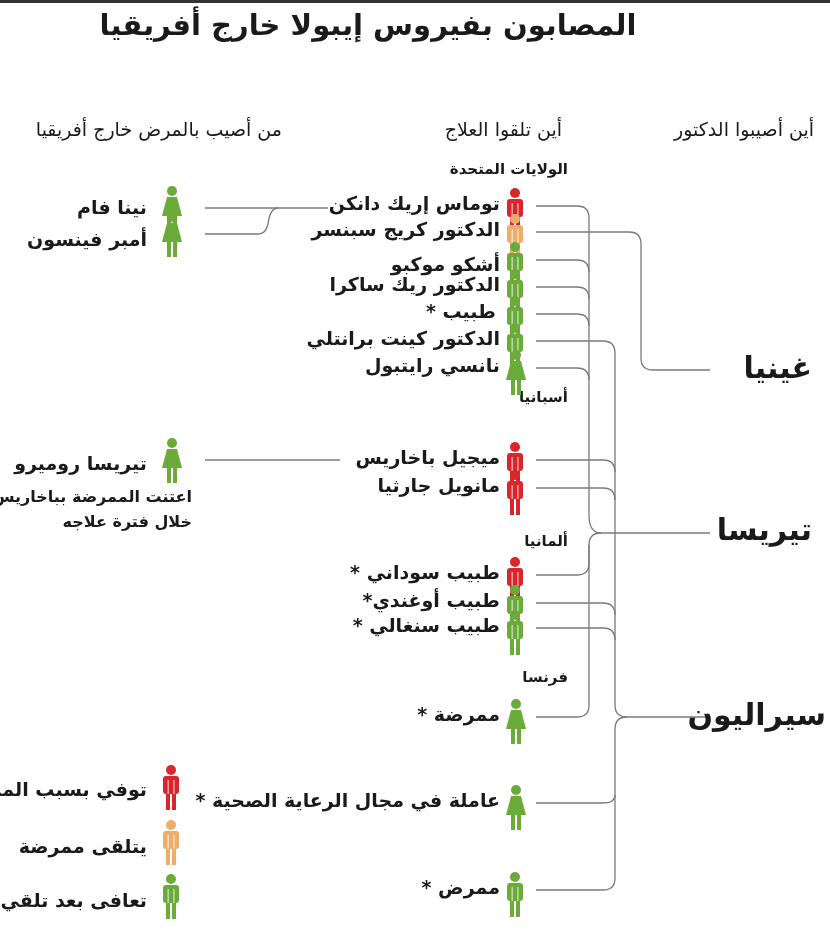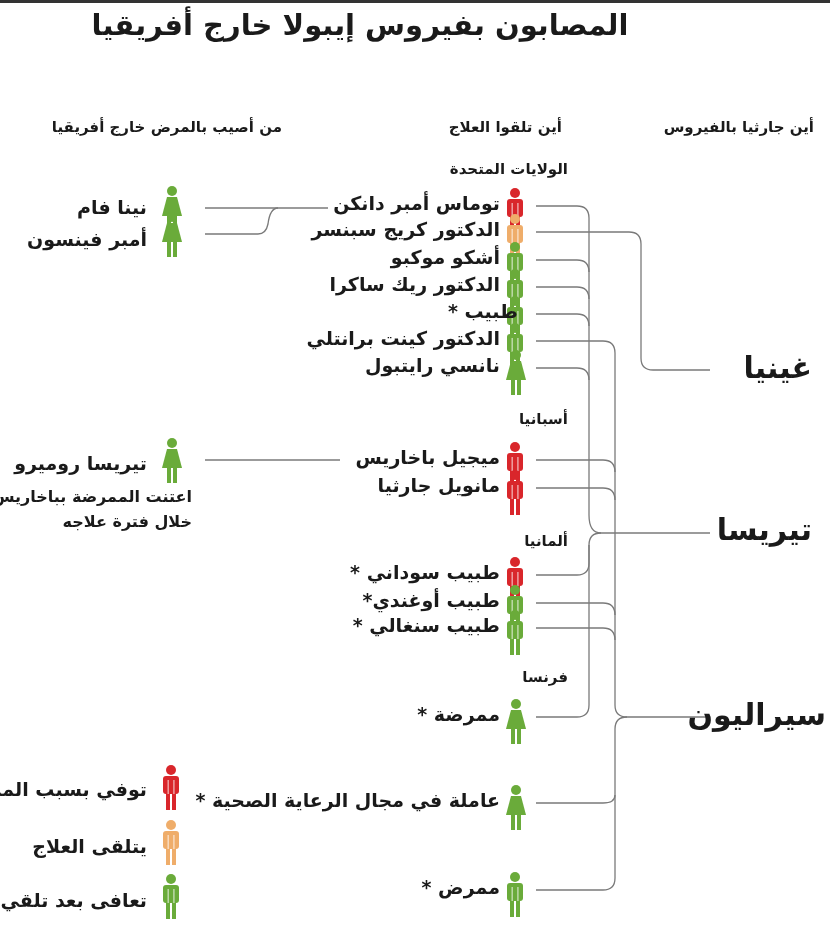--- a/index.html
+++ b/index.html
@@ -1,35 +1,35 @@
 <!DOCTYPE html>
 <html><head>
 <meta charset="utf-8">
 <style>
   html, body { margin: 0; padding: 0; background: #ffffff; }
   body { width: 830px; height: 945px; position: relative; overflow: hidden;
          font-family: "DejaVu Sans", "Liberation Sans", sans-serif; color: #1a1a1a; }
   .topbar { position: absolute; left: 0; top: 0; width: 830px; height: 3px; background: #333; }
   .title { position: absolute; top: 8px; left: 0; width: 720px; text-align: center;
-           font-size: 29px; font-weight: bold; direction: rtl; }
-  .colhead { position: absolute; top: 118px; font-size: 15px; font-weight: bold; direction: rtl; white-space: nowrap; }
+           font-size: 29px; font-weight: bold; direction: rtl; padding-left: 8px; }
+  .colhead { position: absolute; top: 118px; font-size: 19px; font-weight: normal; direction: rtl; white-space: nowrap; }
   .lbl { position: absolute; font-size: 19px; font-weight: bold; direction: rtl; white-space: nowrap; text-align: right; }
   .country { position: absolute; font-size: 15px; font-weight: bold; direction: rtl; white-space: nowrap; }
   .region { position: absolute; font-size: 30px; font-weight: bold; direction: rtl; white-space: nowrap; }
   .note { position: absolute; font-size: 16px; font-weight: bold; direction: rtl; text-align: right; line-height: 25px; white-space: nowrap; }
   svg.lines { position: absolute; left: 0; top: 0; }
   .fig { position: absolute; }
 </style>
 </head>
 <body>
 
 <div class="topbar"></div>
 <div class="title">المصابون بفيروس إيبولا خارج أفريقيا</div>
 
-<div class="colhead" style="right:16px">أين جارثيا بالفيروس</div>
+<div class="colhead" style="right:16px">أين أصيبوا الدكتور</div>
 <div class="colhead" style="right:268px">أين تلقوا العلاج</div>
 <div class="colhead" style="right:548px">من أصيب بالمرض خارج أفريقيا</div>
 
 <svg class="lines" width="830" height="945">
   <g fill="none" stroke="#7a7a7a" stroke-width="1.3">
 
     <path d="M536 232 H629 Q641 232 641 244 V358 Q641 370 653 370 H710"></path>
 
     <path d="M536 206 H577 Q589 206 589 218 V515"></path>
     <path d="M536 260 H577 Q589 260 589 272"></path>
@@ -78,70 +78,70 @@
       <rect x="6" y="30" width="4" height="15" fill="#6aab3a"></rect>
       <rect x="12" y="30" width="4" height="15" fill="#6aab3a"></rect>
     </svg></div>
 <div class="lbl" style="right:683px;top:452px">تيريسا روميرو</div>
 <div class="note" style="right:638px;top:484px">
   <div>اعتنت الممرضة بباخاريس</div>
   <div>خلال فترة علاجه</div>
 </div>
 
 <div class="country" style="right:262px;top:160px">الولايات المتحدة</div>
-<div class="country" style="right:262px;top:410px">أسبانيا</div>
+<div class="country" style="right:262px;top:388px">أسبانيا</div>
 <div class="country" style="right:262px;top:532px">ألمانيا</div>
 <div class="country" style="right:262px;top:668px">فرنسا</div>
 
 <div id="patients">
     <div class="fig" style="left: 505px; top: 188px;"><svg width="20" height="46" viewBox="0 0 20 46">
         <circle cx="10" cy="5" r="5" fill="#d9262b"></circle>
         <rect x="2" y="11" width="16" height="18" rx="3" fill="#d9262b"></rect>
         <rect x="5" y="27" width="4" height="18" fill="#d9262b"></rect>
         <rect x="11" y="27" width="4" height="18" fill="#d9262b"></rect>
         <rect x="6.5" y="15" width="1.4" height="14" fill="#fff" opacity="0.6"></rect>
         <rect x="12.2" y="15" width="1.4" height="14" fill="#fff" opacity="0.6"></rect>
       </svg></div>
-    <div class="lbl" style="right: 330px; top: 192px;">توماس أمبر دانكن</div>
+    <div class="lbl" style="right: 330px; top: 192px;">توماس إريك دانكن</div>
     <div class="fig" style="left: 505px; top: 214px;"><svg width="20" height="46" viewBox="0 0 20 46">
         <circle cx="10" cy="5" r="5" fill="#efad6a"></circle>
         <rect x="2" y="11" width="16" height="18" rx="3" fill="#efad6a"></rect>
         <rect x="5" y="27" width="4" height="18" fill="#efad6a"></rect>
         <rect x="11" y="27" width="4" height="18" fill="#efad6a"></rect>
         <rect x="6.5" y="15" width="1.4" height="14" fill="#fff" opacity="0.6"></rect>
         <rect x="12.2" y="15" width="1.4" height="14" fill="#fff" opacity="0.6"></rect>
       </svg></div>
     <div class="lbl" style="right: 330px; top: 218px;">الدكتور كريج سبنسر</div>
     <div class="fig" style="left: 505px; top: 242px;"><svg width="20" height="46" viewBox="0 0 20 46">
         <circle cx="10" cy="5" r="5" fill="#6aab3a"></circle>
         <rect x="2" y="11" width="16" height="18" rx="3" fill="#6aab3a"></rect>
         <rect x="5" y="27" width="4" height="18" fill="#6aab3a"></rect>
         <rect x="11" y="27" width="4" height="18" fill="#6aab3a"></rect>
         <rect x="6.5" y="15" width="1.4" height="14" fill="#fff" opacity="0.6"></rect>
         <rect x="12.2" y="15" width="1.4" height="14" fill="#fff" opacity="0.6"></rect>
       </svg></div>
-    <div class="lbl" style="right: 330px; top: 246px; margin-left: 16px;">أشكو موكبو</div>
+    <div class="lbl" style="right: 330px; top: 253px; margin-left: 16px;">أشكو موكبو</div>
     <div class="fig" style="left: 505px; top: 269px;"><svg width="20" height="46" viewBox="0 0 20 46">
         <circle cx="10" cy="5" r="5" fill="#6aab3a"></circle>
         <rect x="2" y="11" width="16" height="18" rx="3" fill="#6aab3a"></rect>
         <rect x="5" y="27" width="4" height="18" fill="#6aab3a"></rect>
         <rect x="11" y="27" width="4" height="18" fill="#6aab3a"></rect>
         <rect x="6.5" y="15" width="1.4" height="14" fill="#fff" opacity="0.6"></rect>
         <rect x="12.2" y="15" width="1.4" height="14" fill="#fff" opacity="0.6"></rect>
       </svg></div>
     <div class="lbl" style="right: 330px; top: 273px;">الدكتور ريك ساكرا</div>
     <div class="fig" style="left: 505px; top: 296px;"><svg width="20" height="46" viewBox="0 0 20 46">
         <circle cx="10" cy="5" r="5" fill="#6aab3a"></circle>
         <rect x="2" y="11" width="16" height="18" rx="3" fill="#6aab3a"></rect>
         <rect x="5" y="27" width="4" height="18" fill="#6aab3a"></rect>
         <rect x="11" y="27" width="4" height="18" fill="#6aab3a"></rect>
         <rect x="6.5" y="15" width="1.4" height="14" fill="#fff" opacity="0.6"></rect>
         <rect x="12.2" y="15" width="1.4" height="14" fill="#fff" opacity="0.6"></rect>
       </svg></div>
-    <div class="lbl" style="right: 312px; top: 300px; text-align: right;">طبيب *</div>
+    <div class="lbl" style="right: 334px; top: 300px; text-align: right;">طبيب *</div>
     <div class="fig" style="left: 505px; top: 323px;"><svg width="20" height="46" viewBox="0 0 20 46">
         <circle cx="10" cy="5" r="5" fill="#6aab3a"></circle>
         <rect x="2" y="11" width="16" height="18" rx="3" fill="#6aab3a"></rect>
         <rect x="5" y="27" width="4" height="18" fill="#6aab3a"></rect>
         <rect x="11" y="27" width="4" height="18" fill="#6aab3a"></rect>
         <rect x="6.5" y="15" width="1.4" height="14" fill="#fff" opacity="0.6"></rect>
         <rect x="12.2" y="15" width="1.4" height="14" fill="#fff" opacity="0.6"></rect>
       </svg></div>
     <div class="lbl" style="right: 330px; top: 327px;">الدكتور كينت برانتلي</div>
     <div class="fig" style="left: 505px; top: 350px;"><svg width="22" height="46" viewBox="0 0 22 46">
@@ -235,21 +235,21 @@
     </svg></div>
 <div class="lbl" style="right:683px;top:778px">توفي بسبب المرض</div>
 <div id="leg1" class="fig" style="left:161px;top:820px"><svg width="20" height="46" viewBox="0 0 20 46">
       <circle cx="10" cy="5" r="5" fill="#efad6a"></circle>
       <rect x="2" y="11" width="16" height="18" rx="3" fill="#efad6a"></rect>
       <rect x="5" y="27" width="4" height="18" fill="#efad6a"></rect>
       <rect x="11" y="27" width="4" height="18" fill="#efad6a"></rect>
       <rect x="6.5" y="15" width="1.4" height="14" fill="#fff" opacity="0.6"></rect>
       <rect x="12.2" y="15" width="1.4" height="14" fill="#fff" opacity="0.6"></rect>
     </svg></div>
-<div class="lbl" style="right:683px;top:835px">يتلقى العلاج</div>
+<div class="lbl" style="right:683px;top:835px">يتلقى ممرضة</div>
 <div id="leg2" class="fig" style="left:161px;top:874px"><svg width="20" height="46" viewBox="0 0 20 46">
       <circle cx="10" cy="5" r="5" fill="#6aab3a"></circle>
       <rect x="2" y="11" width="16" height="18" rx="3" fill="#6aab3a"></rect>
       <rect x="5" y="27" width="4" height="18" fill="#6aab3a"></rect>
       <rect x="11" y="27" width="4" height="18" fill="#6aab3a"></rect>
       <rect x="6.5" y="15" width="1.4" height="14" fill="#fff" opacity="0.6"></rect>
       <rect x="12.2" y="15" width="1.4" height="14" fill="#fff" opacity="0.6"></rect>
     </svg></div>
 <div class="lbl" style="right:683px;top:889px">تعافى بعد تلقي العلاج</div>
 

